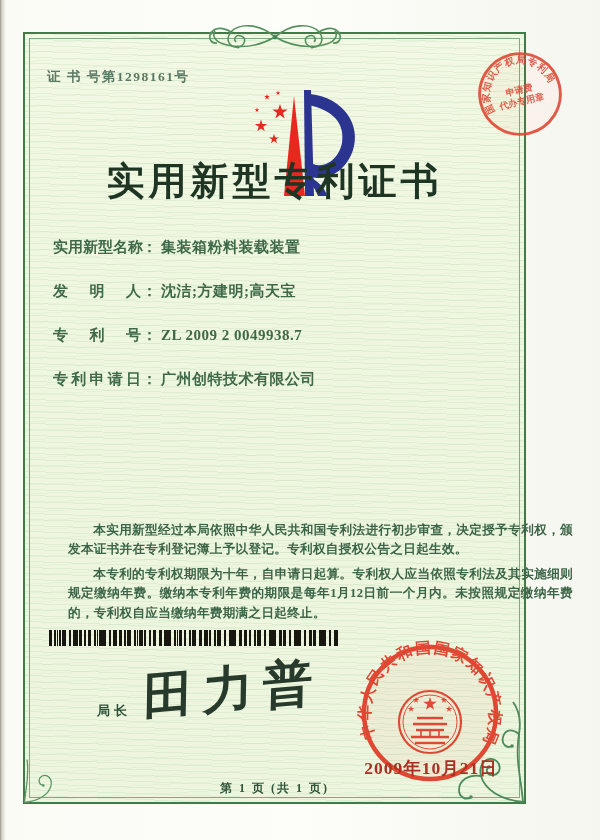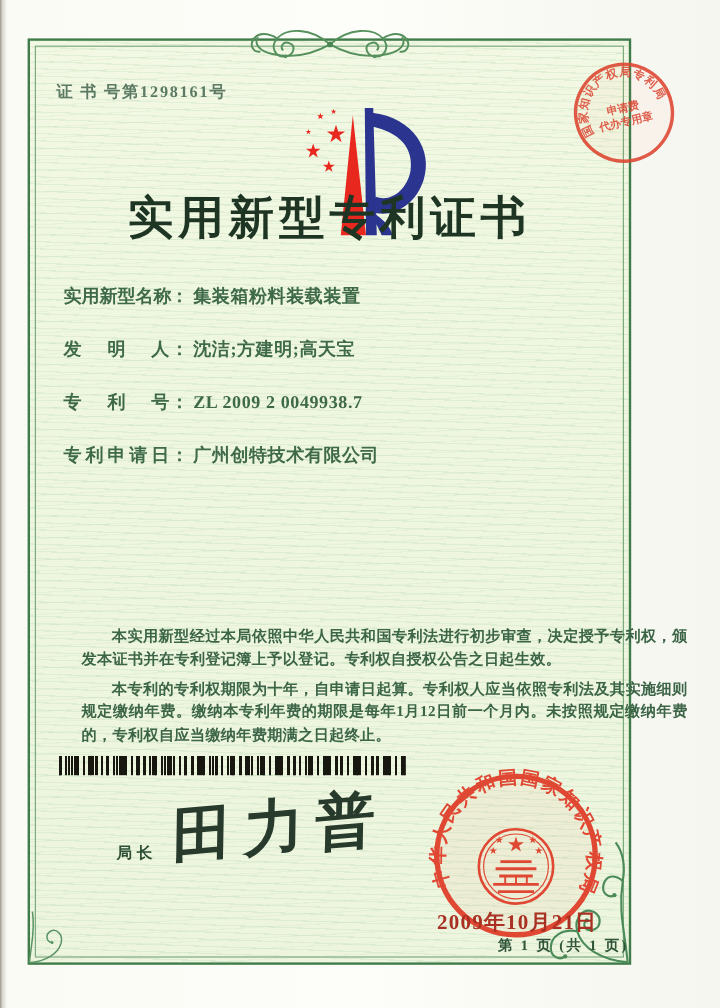--- a/index.html
+++ b/index.html
@@ -60,21 +60,21 @@
   .signature{
     position:absolute;left:118px;top:630px;font-size:50px;font-weight:700;color:#273a2c;
     transform:rotate(-5deg) skewX(-6deg);letter-spacing:10px;line-height:1;
   }
   .big-seal{position:absolute;left:332px;top:606px;width:146px;height:146px;opacity:.92;}
   .issue-date{
     position:absolute;left:318px;top:722px;width:176px;text-align:center;
     font-size:17.5px;font-weight:700;color:#a93022;letter-spacing:1px;z-index:3;
   }
   .page-footer{
-    position:absolute;left:0;top:746px;width:100%;text-align:right;
+    position:absolute;left:0;top:746px;width:100%;text-align:center;
     font-size:12px;color:#2f5438;font-weight:600;letter-spacing:2px;
   }
 </style>
 </head>
 <body>
 
 <div class="certificate">
 
   <svg class="ornament-top" width="200" height="36" viewBox="0 0 200 36">
     <defs>

